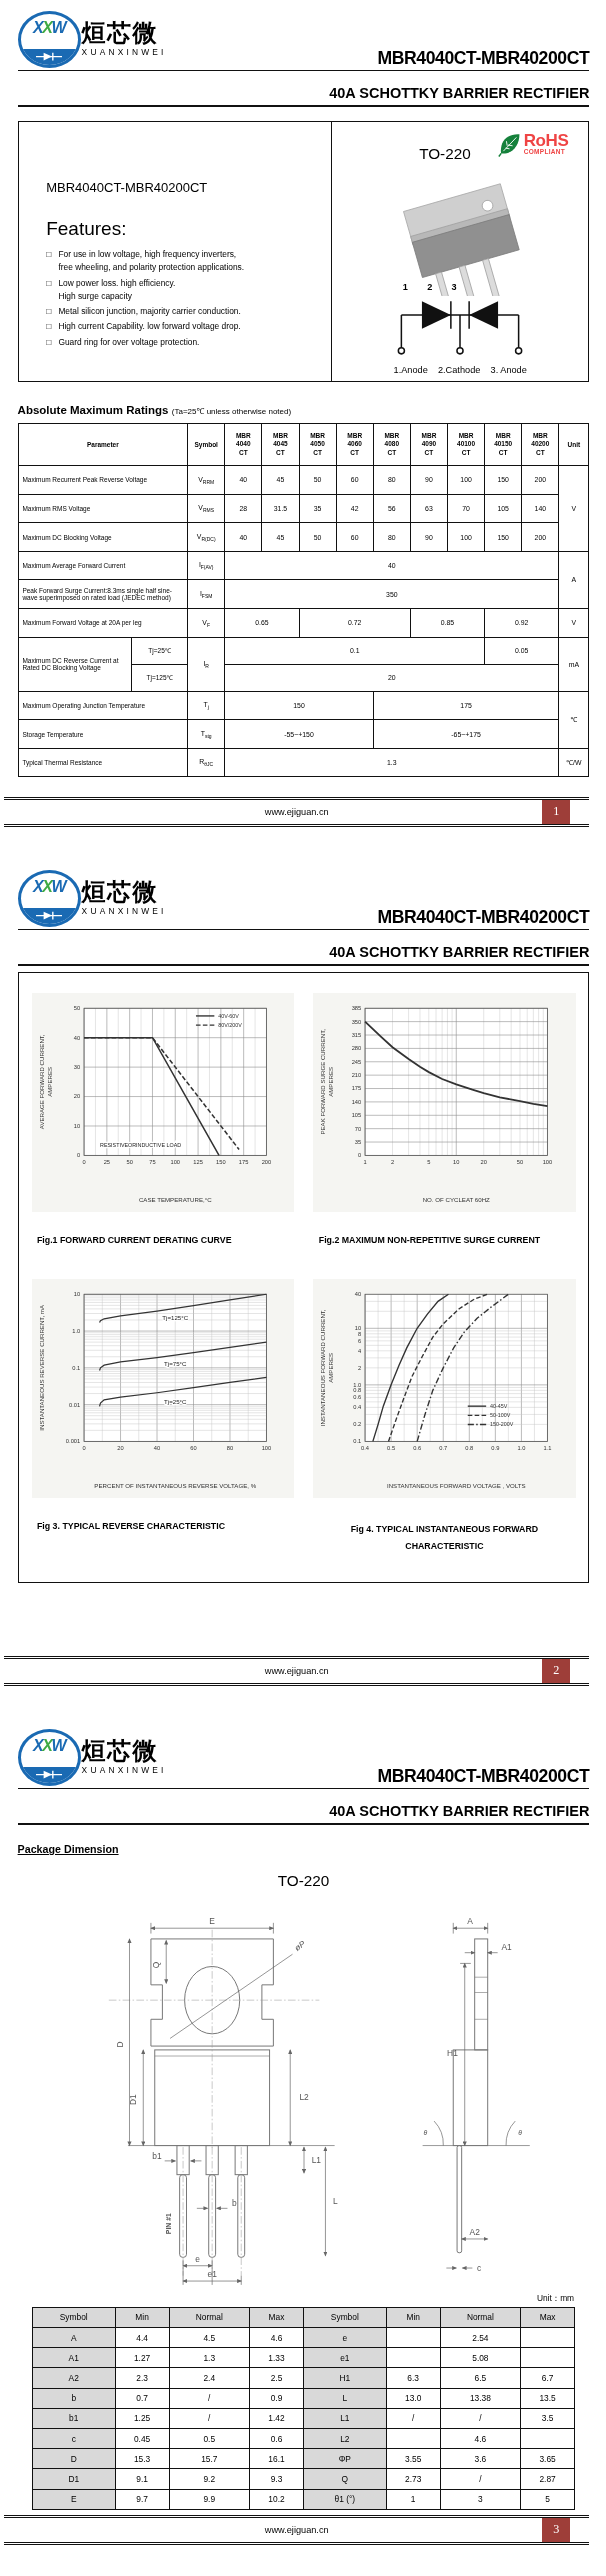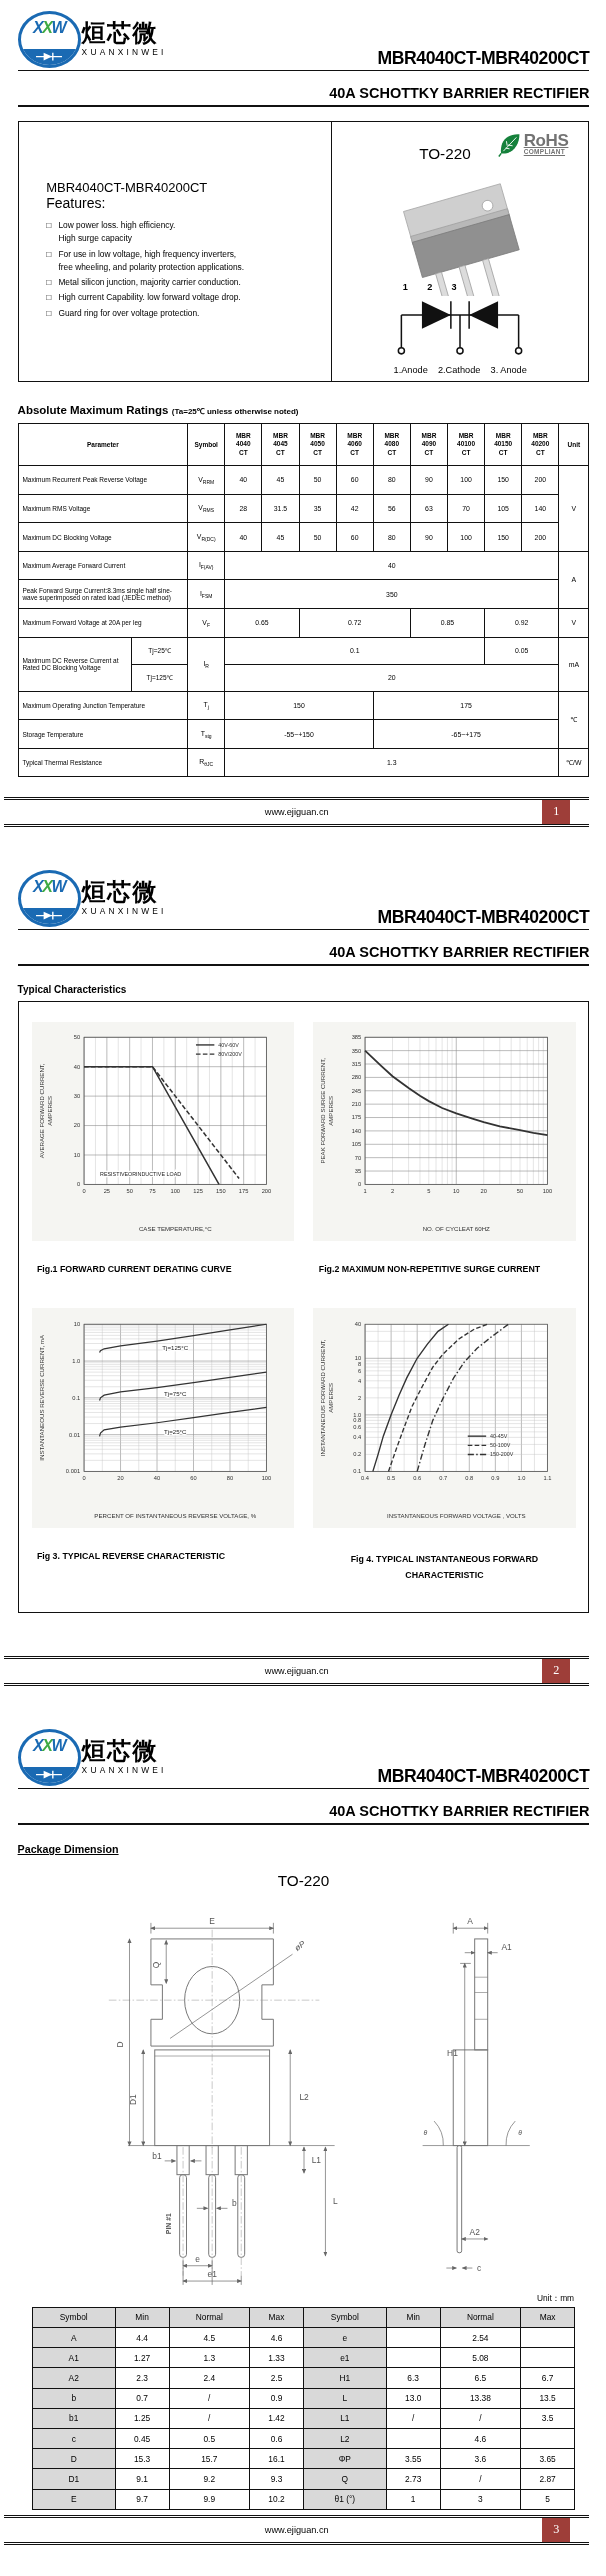--- a/index.html
+++ b/index.html
@@ -21,37 +21,37 @@
   
   .footer{position:absolute;left:4px;right:17.6px;bottom:32px;}
   .f-top{border-top:3.1px double #111;}
   .f-mid{height:24.5px;display:flex;align-items:center;justify-content:center;position:relative;font-size:9.2px;}
   .f-page{position:absolute;right:19px;top:0;bottom:0;width:28px;background:#9e3e39;color:#fff;display:flex;align-items:center;justify-content:center;font-family:"Liberation Serif",serif;font-size:12.2px;}
   .f-bot{border-top:3.1px double #111;}
   
   .fbox{border:1.5px solid #111;display:flex;margin-top:13.8px;height:259px;}
   .fbox-left{width:55%;border-right:1.5px solid #111;box-sizing:border-box;padding:0 0 0 27.6px;}
   .product-title{margin-top:58px;font-size:13px;}
-  .features-h{font-size:14px;}
+  .features-h{margin-top:23px;font-size:19px;}
   .features-list{margin-top:9.2px;font-size:8.4px;line-height:1.35;}
   .feat-item{margin-top:3.8px;}
   .feat-l1 .bx{display:inline-block;width:12.2px;}
   .feat-l2{margin-left:12.2px;margin-top:2.3px;}
   .fbox-right{width:45%;position:relative;}
   .to220{position:absolute;top:23px;left:34%;font-size:15.3px;}
   .rohs{position:absolute;top:10.7px;right:20px;display:flex;align-items:flex-start;gap:2.3px;}
-  .rohs-txt{color:#737373;line-height:1;text-decoration:underline;}
+  .rohs-txt{color:#ef4444;line-height:1;}
   .rohs-big{font-size:17px;font-weight:bold;letter-spacing:-0.4px;}
   .rohs-small{font-size:6.5px;font-weight:bold;letter-spacing:0.3px;}
   .pkg3d{position:absolute;top:55px;left:50%;transform:translateX(-50%);}
   .diode-sym{position:absolute;top:174px;left:50%;transform:translateX(-50%);}
   .pin-labels{position:absolute;top:243px;width:100%;text-align:center;font-size:9.2px;white-space:pre;}
   .amr-head{margin-top:21.4px;}
   .amr-title{font-size:11.5px;font-weight:bold;}
-  .amr-cond{font-size:8px;font-weight:bold;}
+  .amr-cond{font-size:8px;font-weight:normal;}
   table.ratings{width:100%;border-collapse:collapse;margin-top:6.1px;font-size:6.9px;}
   table.ratings th,table.ratings td{border:0.8px solid #111;text-align:center;padding:1.5px 0.8px;}
   table.ratings th{font-weight:bold;font-size:6.5px;height:38px;}
   table.ratings th span{display:block;line-height:1.3;}
   table.ratings td{height:23px;}
   table.ratings td.param{text-align:left;padding:2.3px 3.8px;font-size:6.5px;}
   table.ratings td.cond{font-size:6.5px;}
   table.ratings .sub{font-size:5px;vertical-align:-1.5px;}
   
   .tc-head{font-size:10px;font-weight:bold;margin-top:18.4px;}
@@ -97,26 +97,26 @@
   <div class="hdr-line1"></div>
   <div class="subtitle">40A SCHOTTKY BARRIER RECTIFIER</div>
   <div class="hdr-line2"></div>
 
   <div class="fbox">
     <div class="fbox-left">
       <div class="product-title">MBR4040CT-MBR40200CT</div>
       <div class="features-h">Features:</div>
       <div class="features-list" id="features-list">
           <div class="feat-item">
+            <div class="feat-l1"><span class="bx">□</span><span>For use in low voltage, high frequency inverters,</span></div>
+            <div class="feat-l2">free wheeling, and polarity protection applications.</div>
+          </div>
+          <div class="feat-item">
             <div class="feat-l1"><span class="bx">□</span><span>Low power loss. high efficiency.</span></div>
             <div class="feat-l2">High surge capacity</div>
-          </div>
-          <div class="feat-item">
-            <div class="feat-l1"><span class="bx">□</span><span>For use in low voltage, high frequency inverters,</span></div>
-            <div class="feat-l2">free wheeling, and polarity protection applications.</div>
           </div>
           <div class="feat-item">
             <div class="feat-l1"><span class="bx">□</span><span>Metal silicon junction, majority carrier conduction.</span></div>
           </div>
           <div class="feat-item">
             <div class="feat-l1"><span class="bx">□</span><span>High current Capability. low forward voltage drop.</span></div>
           </div>
           <div class="feat-item">
             <div class="feat-l1"><span class="bx">□</span><span>Guard ring for over voltage protection.</span></div>
           </div>
@@ -360,21 +360,20 @@
         <div class="logo-cn">烜芯微</div>
         <div class="logo-en">XUANXINWEI</div>
       </div>
     </div>
     <div class="part-no">MBR4040CT-MBR40200CT</div>
   </div>
   <div class="hdr-line1"></div>
   <div class="subtitle">40A SCHOTTKY BARRIER RECTIFIER</div>
   <div class="hdr-line2"></div>
 
-  <div class="tc-head">Typical Characteristics</div>
   <div class="charts">
     <div class="fig-cell">
       <div class="chart-wrap"><svg viewBox="0 0 334 274" width="256" height="210">
             <rect x="64" y="16" width="238" height="192" fill="#fff"></rect>
             <line x1="64" y1="16" x2="64" y2="208" stroke="#8f8f8f" stroke-width="0.8"></line>
             <line x1="93.75" y1="16" x2="93.75" y2="208" stroke="#8f8f8f" stroke-width="0.8"></line>
             <line x1="123.5" y1="16" x2="123.5" y2="208" stroke="#8f8f8f" stroke-width="0.8"></line>
             <line x1="153.25" y1="16" x2="153.25" y2="208" stroke="#8f8f8f" stroke-width="0.8"></line>
             <line x1="183" y1="16" x2="183" y2="208" stroke="#8f8f8f" stroke-width="0.8"></line>
             <line x1="212.75" y1="16" x2="212.75" y2="208" stroke="#8f8f8f" stroke-width="0.8"></line>

